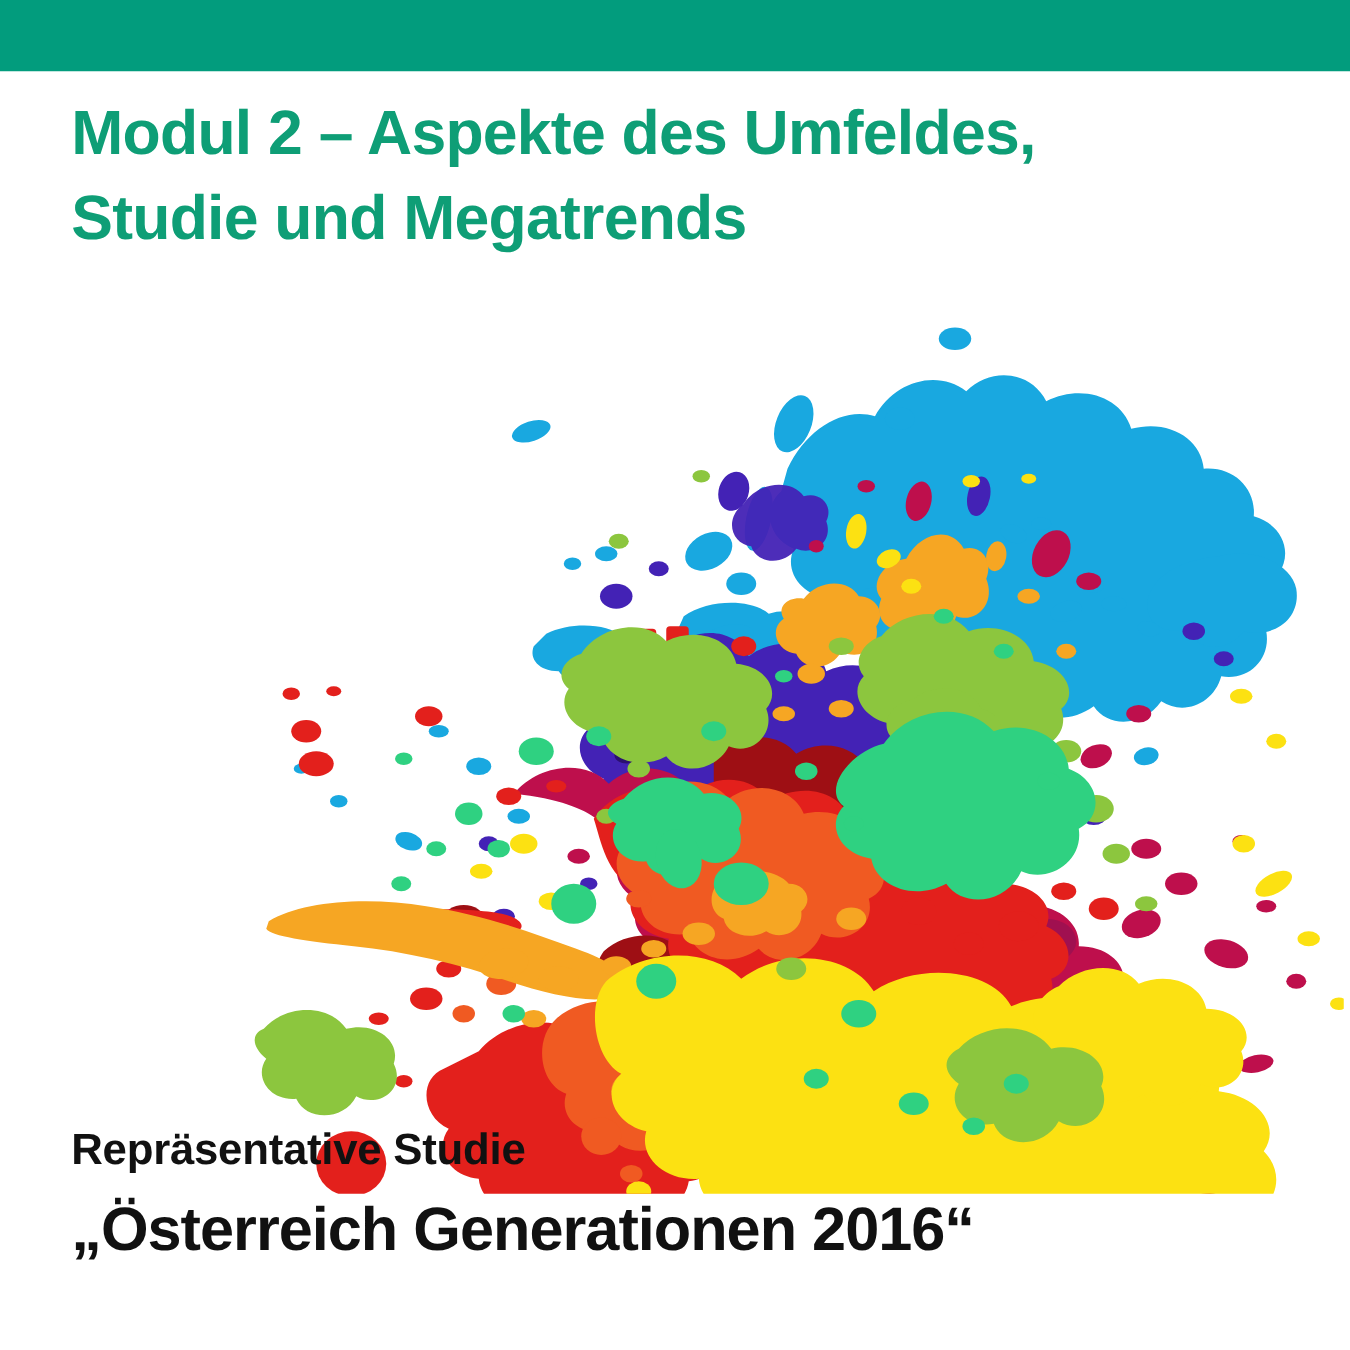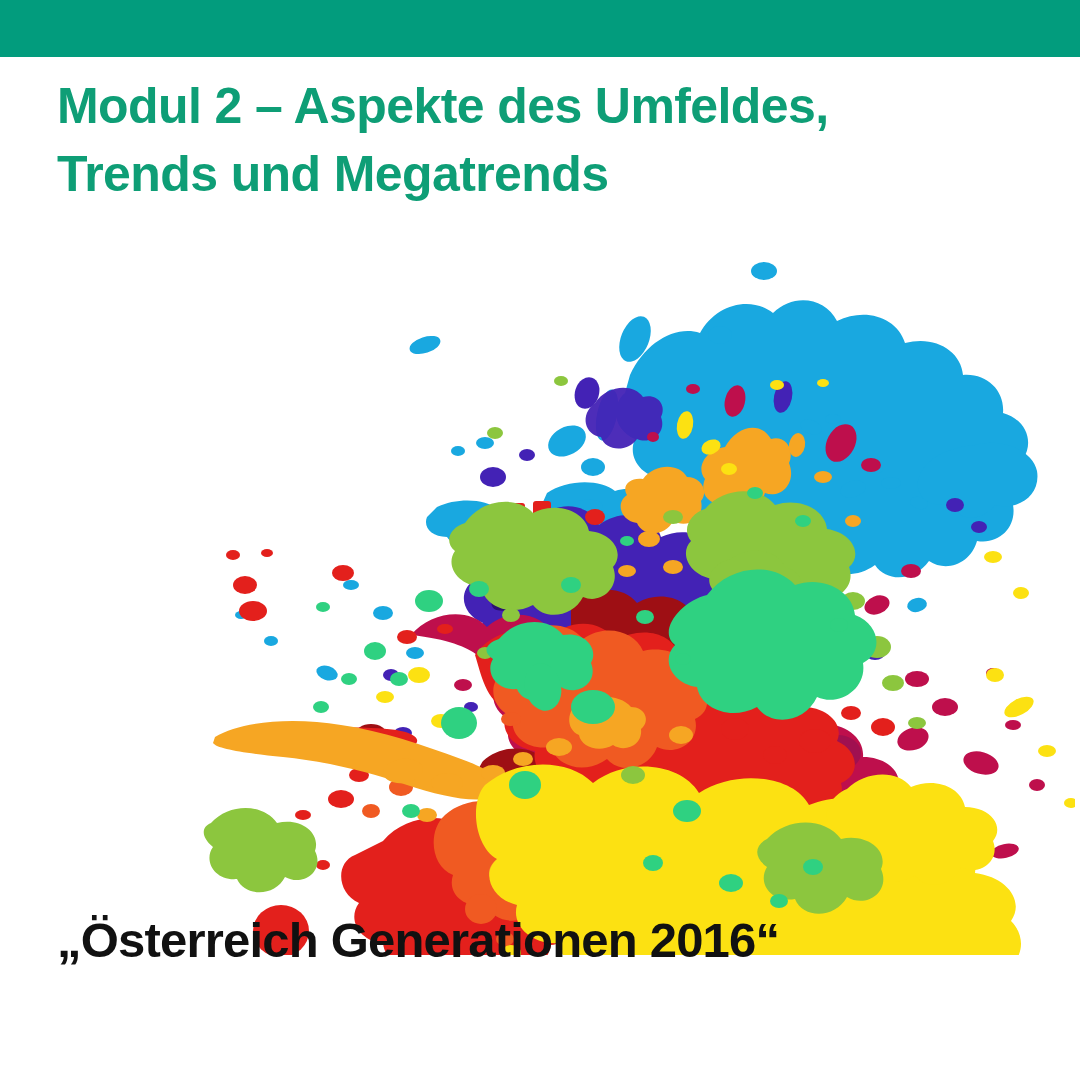--- a/index.html
+++ b/index.html
@@ -79,21 +79,21 @@
 </style>
 </head>
 <body>
 
 <div id="slide">
 
   <div id="header-bar"></div>
 
   <div id="title-block">
     <div class="title-line">Modul 2 – Aspekte des Umfeldes,</div>
-    <div class="title-line">Trends und Megatrends</div>
+    <div class="title-line">Studie und Megatrends</div>
   </div>
 
   <div id="artwork">
     <svg viewBox="0 0 900 700" xmlns="http://www.w3.org/2000/svg" aria-hidden="true">
       <defs>
         <g id="blobset"></g>
       </defs>
 
       <g fill="#19A8E0">
         <path d="M455 120 C470 88 500 70 525 78 C540 50 575 40 598 58 C618 38 650 42 662 66
@@ -400,16 +400,17 @@
         <ellipse cx="146" cy="452" rx="8" ry="6"></ellipse>
         <ellipse cx="664" cy="370" rx="9" ry="7"></ellipse>
         <ellipse cx="628" cy="266" rx="8" ry="6"></ellipse>
         <ellipse cx="452" cy="286" rx="7" ry="5"></ellipse>
         <ellipse cx="580" cy="238" rx="8" ry="6"></ellipse>
       </g>
     </svg>
   </div>
 
   <div id="footer-block">
+    <div id="subtitle-kicker">Repräsentative Studie</div>
     <div id="subtitle-main">„Österreich Generationen 2016“</div>
   </div>
 
 </div>
 
 </body></html>

